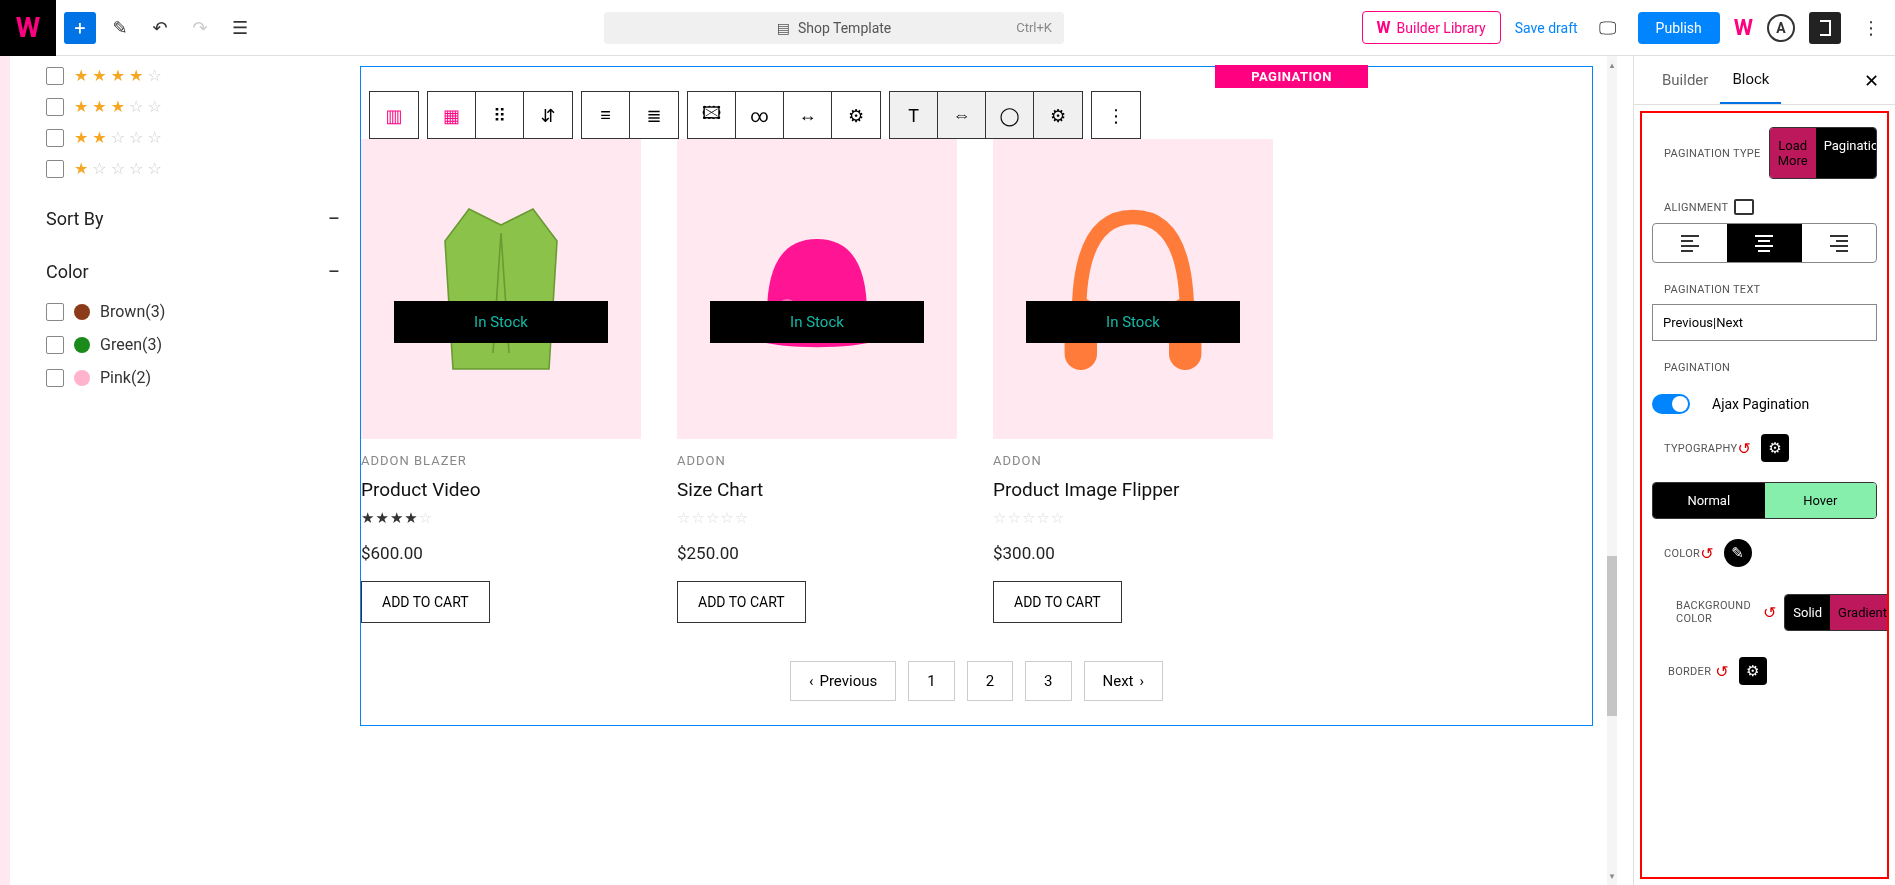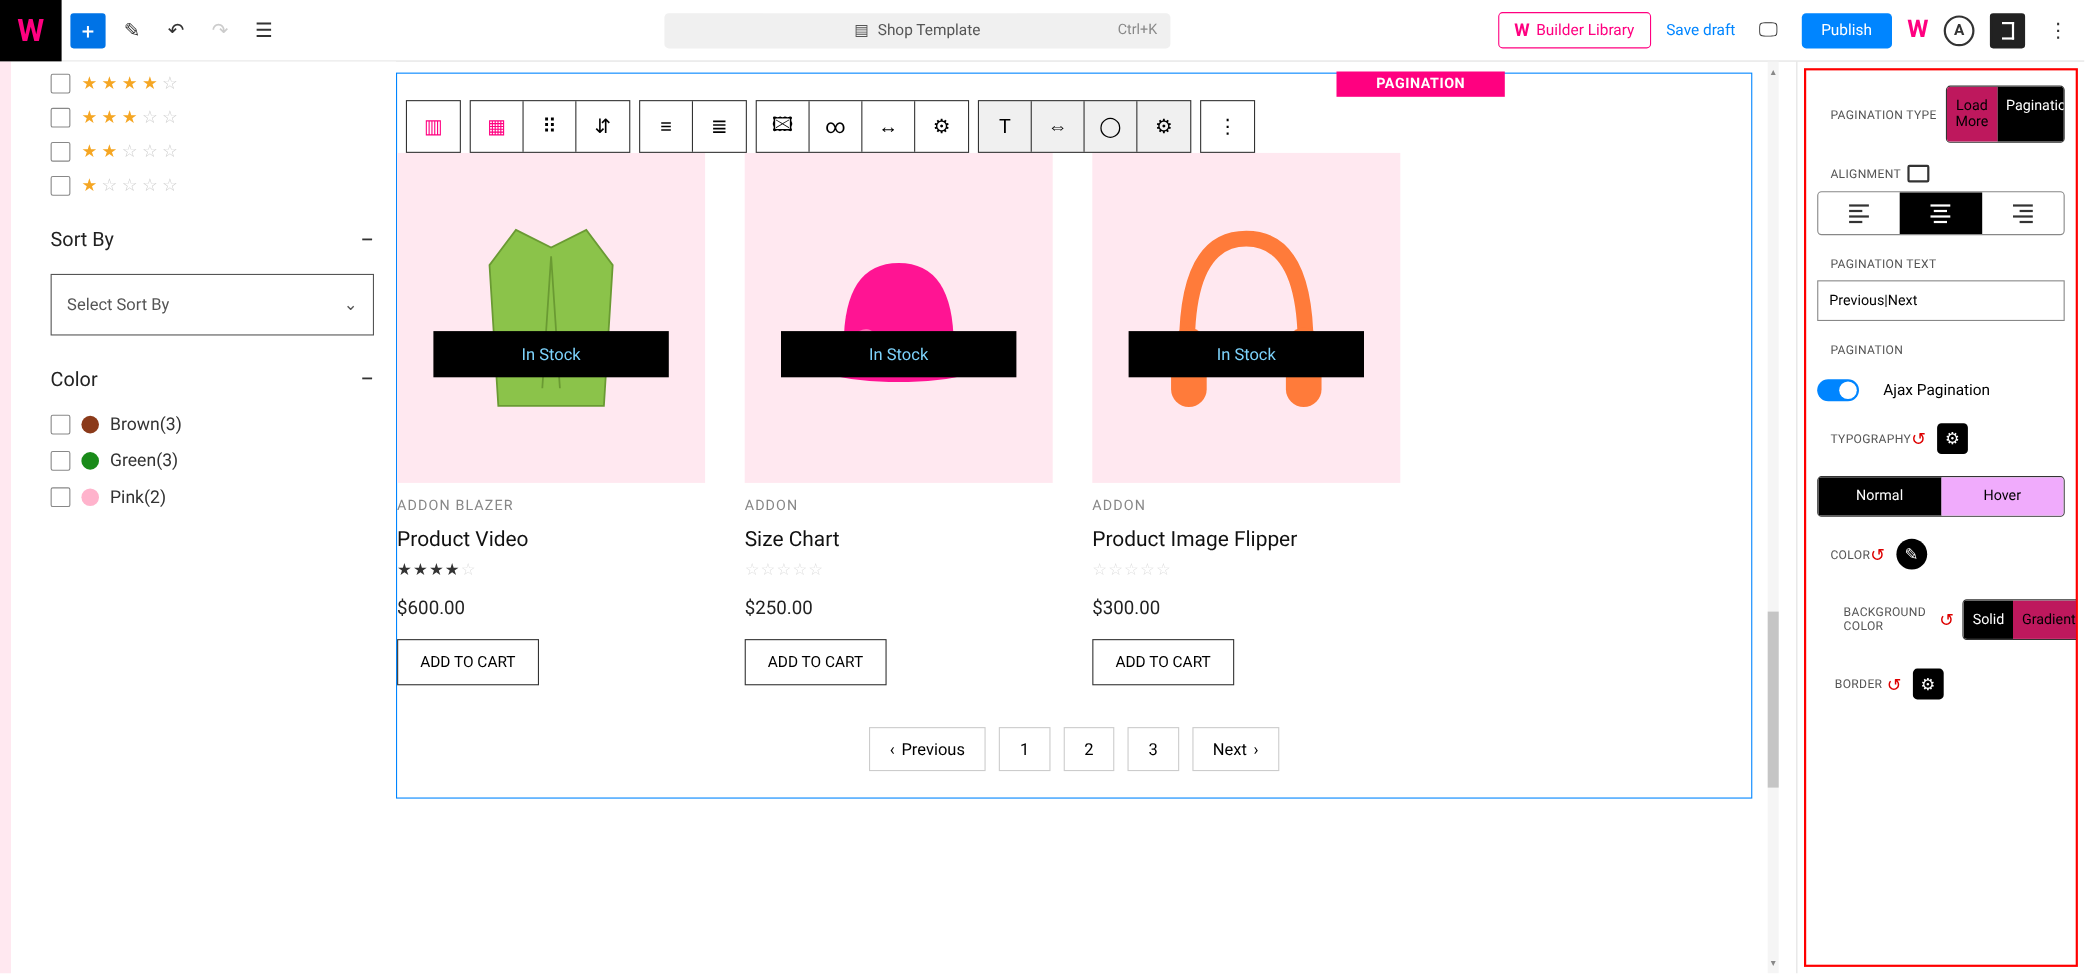--- a/index.html
+++ b/index.html
@@ -45,21 +45,21 @@
 .bt-grp { display: flex; border: 1px solid #333; }
 .bt-btn { width: 48px; height: 46px; display: flex; align-items: center; justify-content: center; border-right: 1px solid #333; font-size: 18px; cursor: pointer; }
 .bt-btn:last-child { border-right: none; }
 .bt-btn.active { color: #ff0080; }
 .bt-grp + .bt-grp { margin-left: 8px; }
 .bt-grp.dark { background: #f0f0f0; }
 
 .products { display: flex; gap: 36px; margin-top: 72px; padding: 0 0 0 0; }
 .prod { width: 280px; }
 .prod-img { width: 100%; height: 300px; background: #ffe8f0; position: relative; display: flex; align-items: center; justify-content: center; }
-.instock { position: absolute; bottom: 96px; left: 50%; transform: translateX(-50%); width: 214px; background: #000; color: #7dd3fc; text-align: center; padding: 12px 0; font-size: 15px; }
+.instock { position: absolute; bottom: 96px; left: 50%; transform: translateX(-50%); width: 214px; background: #000; color: #14b8a6; text-align: center; padding: 12px 0; font-size: 15px; }
 .prod-cat { margin-top: 14px; font-size: 13px; color: #888; letter-spacing: 1px; }
 .prod-title { margin-top: 10px; font-size: 19px; color: #111; }
 .rating { margin-top: 8px; display: flex; gap: 1px; }
 .rstar { color: #333; font-size: 15px; }
 .rstar.e { color: #ddd; }
 .price { margin-top: 16px; font-size: 17px; color: #222; }
 .atc { margin-top: 18px; border: 1px solid #333; padding: 12px 20px; font-size: 14px; display: inline-block; cursor: pointer; }
 
 .pagination { display: flex; gap: 12px; justify-content: center; margin-top: 38px; }
 .pg-btn { border: 1px solid #ccc; padding: 10px 18px; font-size: 15px; cursor: pointer; display: flex; align-items: center; gap: 6px; }
@@ -183,24 +183,20 @@
           <span class="star empty">☆</span>
           <span class="star empty">☆</span>
           <span class="star empty">☆</span>
         </div>
       </div>
 
     <div class="section-hdr">
         <span>Sort By</span>
         <span class="minus">−</span>
       </div>
-    <div class="sort-select">
-        <span>Select Sort By</span>
-        <span>⌄</span>
-      </div>
 
     <div class="section-hdr">
         <span>Color</span>
         <span class="minus">−</span>
       </div>
     <div class="color-row">
         <div class="chk"></div>
         <div class="swatch" style="background:#8b3a1a"></div>
         <span>Brown(3)</span>
       </div>
@@ -332,20 +328,25 @@
     </div>
   </div>
 
   <div class="scroll-track">
     <div style="position:absolute;top:4px;width:100%;text-align:center;font-size:9px;color:#888">▴</div>
     <div class="scroll-thumb" style="top:500px;height:160px"></div>
     <div style="position:absolute;bottom:4px;width:100%;text-align:center;font-size:9px;color:#888">▾</div>
   </div>
 
   <div class="right-panel">
+    <div class="panel-tabs">
+      <div class="ptab">Builder</div>
+      <div class="ptab active">Block</div>
+      <div class="close-x">✕</div>
+    </div>
     <div class="panel-body">
       <div class="prow inline-row">
         <div class="plabel">PAGINATION TYPE</div>
         <div class="btn-grp">
           <div class="bgb">Load More</div>
           <div class="bgb sel">Pagination</div>
         </div>
       </div>
       <div class="prow">
         <div class="plabel">
@@ -393,21 +394,21 @@
       <div class="prow prow-inline">
         <div class="plabel" style="margin:0">TYPOGRAPHY</div>
         <div class="icon-pair">
             <span class="reset-i">↺</span>
             <div class="icon-btn">⚙</div>
           </div>
       </div>
       <div class="prow">
         <div class="btn-grp">
           <div class="bgb sel">Normal</div>
-          <div class="bgb" style="background:#f0abfc">Hover</div>
+          <div class="bgb" style="background:#86efac">Hover</div>
         </div>
       </div>
       <div class="prow prow-inline">
         <div class="plabel" style="margin:0">COLOR</div>
         <div class="icon-pair">
             <span class="reset-i">↺</span>
             <div class="icon-btn" style="border-radius:50%">✎</div>
           </div>
       </div>
       <div class="prow prow-inline">

